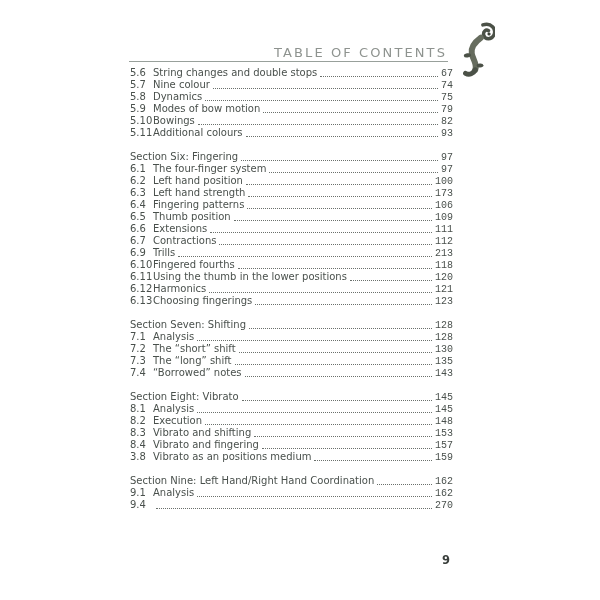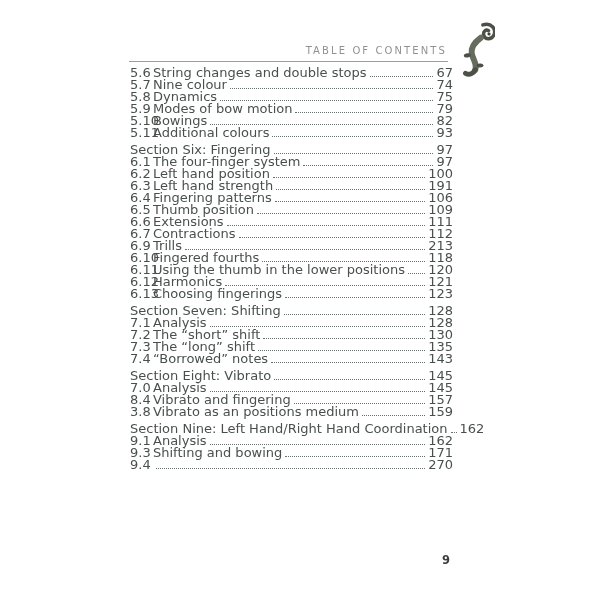--- a/index.html
+++ b/index.html
@@ -13,21 +13,21 @@
   .page {
     position: absolute;
     inset: 0;
     background: #ffffff;
     overflow: hidden;
   }
   .header-title {
     position: absolute;
     top: 45px;
     right: 153px;
-    font-size: 10px;
+    font-size: 13px;
     letter-spacing: 2.1px;
     color: #8e938f;
     white-space: nowrap;
   }
   .header-rule {
     position: absolute;
     left: 129px;
     top: 61px;
     width: 319px;
     height: 1px;
@@ -39,23 +39,23 @@
     top: 20px;
     width: 40px;
     height: 58px;
   }
   .content {
     position: absolute;
     left: 130px;
     top: 67px;
     width: 323px;
     color: #49504c;
-    font-size: 13px;
-  }
-  .group + .group { margin-top: 5px; }
+    font-size: 10px;
+  }
+  .group + .group { margin-top: 12px; }
   .row {
     display: flex;
     align-items: baseline;
     height: 12px;
     line-height: 12px;
     white-space: nowrap;
   }
   .num {
     flex: none;
     width: 23px;
@@ -64,20 +64,21 @@
   .leader {
     flex: 1;
     min-width: 6px;
     margin: 0 3px 2.5px 3px;
     border-bottom: 1.5px dotted #6a706c;
     align-self: flex-end;
   }
   .pg {
     flex: none;
     text-align: center;
+    font-family: Liberation Mono, monospace;
   }
   .pagenum {
     position: absolute;
     top: 553px;
     right: 150px;
     font-size: 11.5px;
     font-weight: bold;
     color: #3a3f3c;
   }
 </style>
@@ -156,21 +157,21 @@
         <div class="row entry-row">
           <span class="num">6.2</span>
           <span class="title">Left hand position</span>
           <span class="leader"></span>
           <span class="pg">100</span>
         </div>
         <div class="row entry-row">
           <span class="num">6.3</span>
           <span class="title">Left hand strength</span>
           <span class="leader"></span>
-          <span class="pg">191</span>
+          <span class="pg">173</span>
         </div>
         <div class="row entry-row">
           <span class="num">6.4</span>
           <span class="title">Fingering patterns</span>
           <span class="leader"></span>
           <span class="pg">106</span>
         </div>
         <div class="row entry-row">
           <span class="num">6.5</span>
           <span class="title">Thumb position</span>
@@ -251,24 +252,36 @@
           <span class="pg">143</span>
         </div>
       </div>
       <div class="group">
         <div class="row section-row">
           <span class="title">Section Eight: Vibrato</span>
           <span class="leader"></span>
           <span class="pg">145</span>
         </div>
         <div class="row entry-row">
-          <span class="num">7.0</span>
+          <span class="num">8.1</span>
           <span class="title">Analysis</span>
           <span class="leader"></span>
           <span class="pg">145</span>
+        </div>
+        <div class="row entry-row">
+          <span class="num">8.2</span>
+          <span class="title">Execution</span>
+          <span class="leader"></span>
+          <span class="pg">148</span>
+        </div>
+        <div class="row entry-row">
+          <span class="num">8.3</span>
+          <span class="title">Vibrato and shifting</span>
+          <span class="leader"></span>
+          <span class="pg">153</span>
         </div>
         <div class="row entry-row">
           <span class="num">8.4</span>
           <span class="title">Vibrato and fingering</span>
           <span class="leader"></span>
           <span class="pg">157</span>
         </div>
         <div class="row entry-row">
           <span class="num">3.8</span>
           <span class="title">Vibrato as an positions medium</span>
@@ -282,26 +295,20 @@
           <span class="leader"></span>
           <span class="pg">162</span>
         </div>
         <div class="row entry-row">
           <span class="num">9.1</span>
           <span class="title">Analysis</span>
           <span class="leader"></span>
           <span class="pg">162</span>
         </div>
         <div class="row entry-row">
-          <span class="num">9.3</span>
-          <span class="title">Shifting and bowing</span>
-          <span class="leader"></span>
-          <span class="pg">171</span>
-        </div>
-        <div class="row entry-row">
           <span class="num">9.4</span>
           <span class="leader"></span>
           <span class="pg">270</span>
         </div>
       </div>
     </div>
 
   <div class="pagenum">9</div>
 
 </div>

